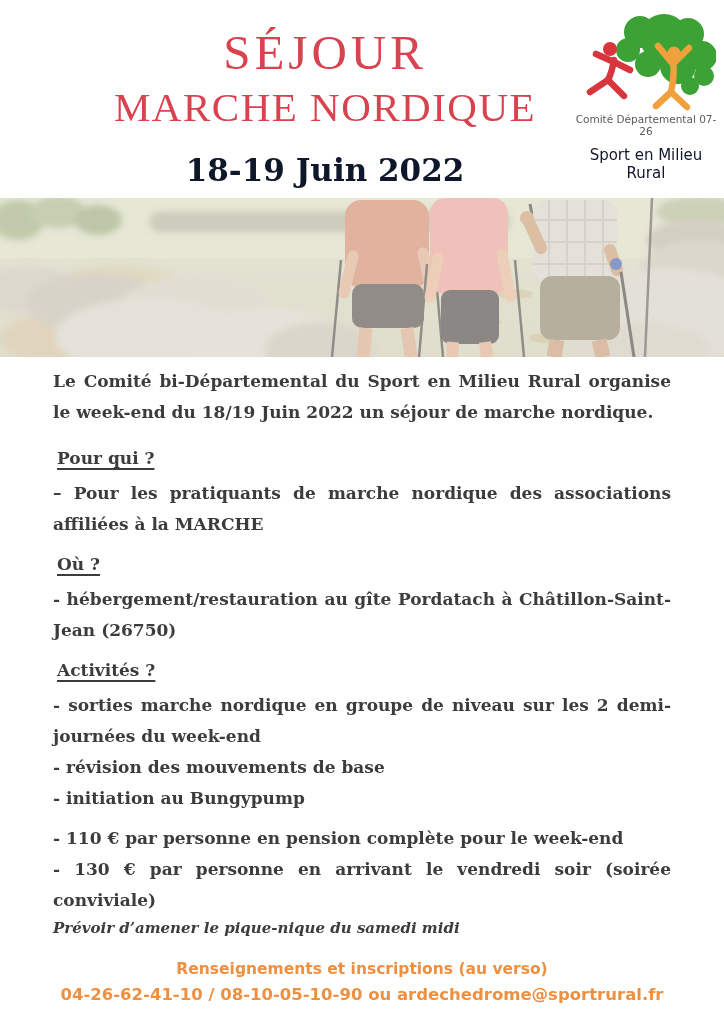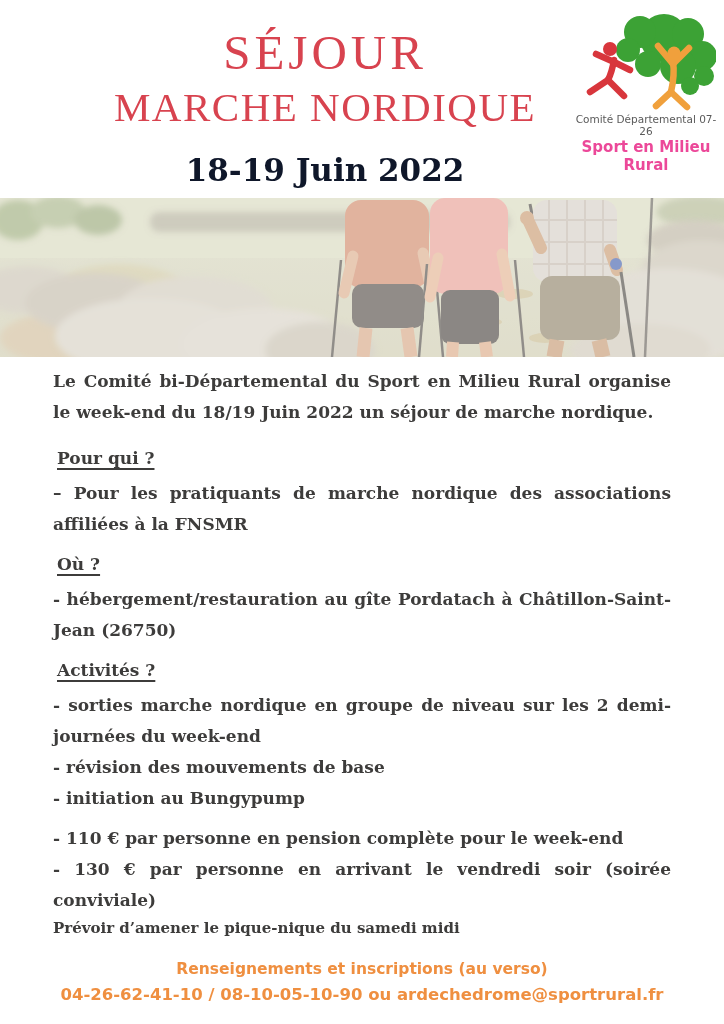--- a/index.html
+++ b/index.html
@@ -9,38 +9,38 @@
   
   .title{position:absolute;top:24px;left:0;width:650px;text-align:center;
          color:var(--title-red,#d8434f);font-family:"Liberation Serif",serif;font-weight:400;}
   .title-line1{font-size:49px;line-height:58px;letter-spacing:4px;}
   .title-line2{font-size:41px;line-height:50px;letter-spacing:1.5px;}
 
   .logo{position:absolute;top:12px;right:4px;width:148px;text-align:center;
         font-family:"DejaVu Sans",sans-serif;}
   .logo svg{display:block;margin:0 auto;}
   .logo-line1{font-size:10.5px;color:#5a5a5a;margin-top:1px;}
-  .logo-line2{font-size:15px;font-weight:bold;color:#ec4899;margin-top:1px;}
+  .logo-line2{font-size:15px;font-weight:normal;color:#0f172a;margin-top:9px;}
 
   .date{position:absolute;top:152px;left:0;width:650px;text-align:center;
         font-size:31px;font-weight:bold;color:#0f172a;}
 
   
   .photo{position:absolute;top:198px;left:0;width:724px;height:159px;}
   .photo svg{display:block;}
 
   
   .content{position:absolute;top:366px;left:53px;width:618px;
            font-size:17px;font-weight:bold;line-height:31px;}
   .intro{margin:0 0 15px;text-align:justify;}
   .content section{margin:0 0 9px;}
   .heading{margin:4px;font-size:17px;font-weight:bold;
            text-decoration:underline;text-decoration-thickness:1.5px;text-underline-offset:4px;}
   .item{margin:0;text-align:justify;}
-  .note{margin:2px 0 0;font-size:15px;line-height:20px;}
+  .note{margin:2px 0 0;font-size:15px;line-height:20px;font-style:italic;}
 
   
   .footer{position:absolute;top:957px;left:0;width:724px;text-align:center;
           font-family:"DejaVu Sans",sans-serif;font-weight:bold;color:var(--footer-orange,#ef8f40);}
   .footer-line1{font-size:15.5px;line-height:25px;}
   .footer-line2{font-size:16.5px;line-height:25px;}
 </style>
 </head>
 <body>
 
@@ -181,21 +181,21 @@
 
       <rect width="724" height="159" fill="#ffffff" opacity="0.35"></rect>
     </svg>
   </div>
 
   <main class="content">
     <p class="intro">Le Comité bi-Départemental du Sport en Milieu Rural organise le week-end du 18/19 Juin 2022 un séjour de marche nordique.</p>
 
     <section>
       <h2 class="heading">Pour qui ?</h2>
-      <p class="item">– Pour les pratiquants de marche nordique des associations affiliées à la FNSMR</p>
+      <p class="item">– Pour les pratiquants de marche nordique des associations affiliées à la MARCHE</p>
     </section>
 
     <section>
       <h2 class="heading">Où ?</h2>
       <p class="item">- hébergement/restauration au gîte Pordatach à Châtillon-Saint-Jean (26750)</p>
     </section>
 
     <section>
       <h2 class="heading">Activités ?</h2>
       <p class="item">- sorties marche nordique en groupe de niveau sur les 2 demi-journées du week-end</p>

